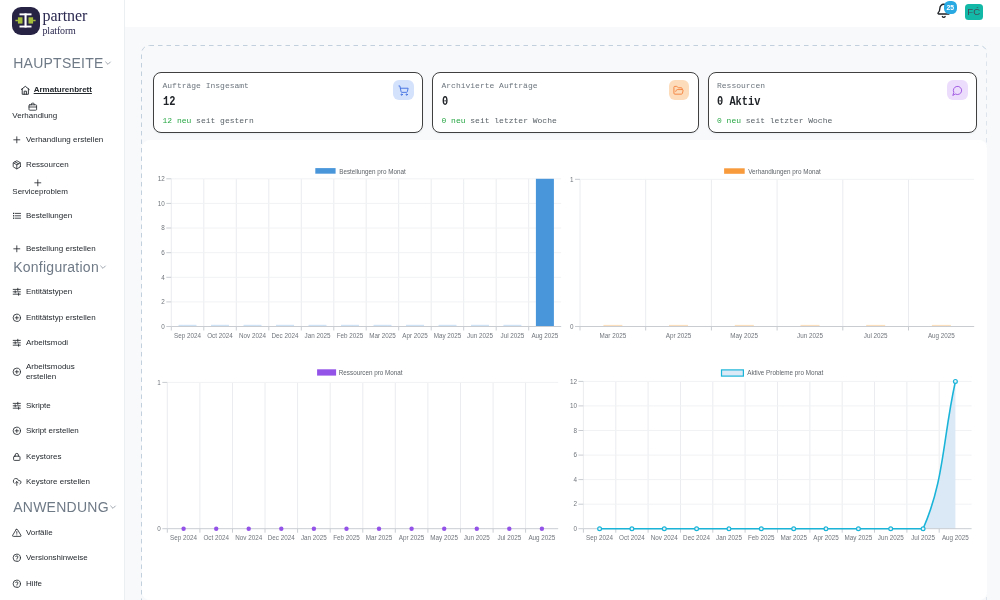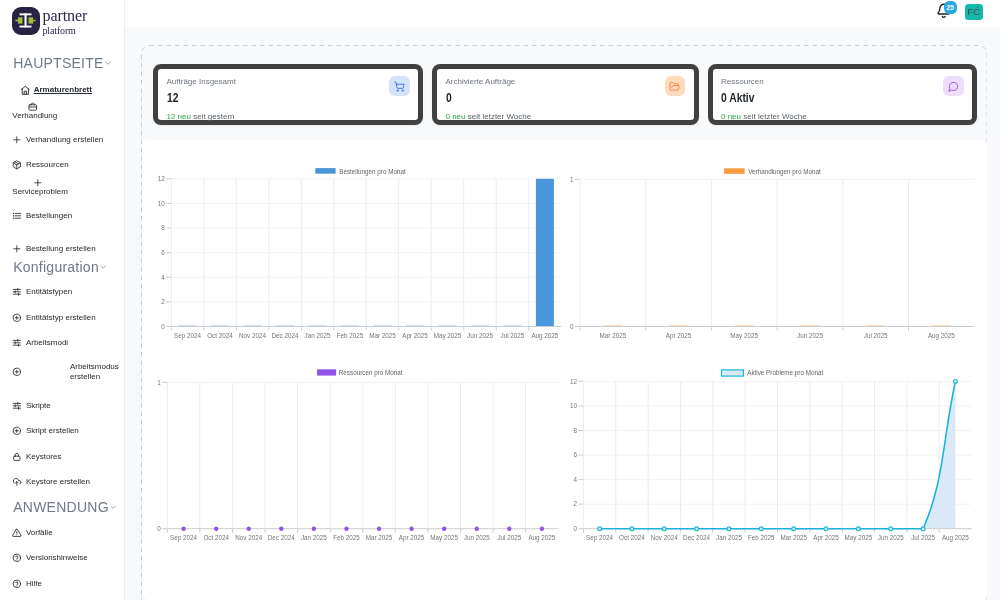--- a/index.html
+++ b/index.html
@@ -21,22 +21,22 @@
 .nav-h { position:absolute; left:13.2px; width:94px; height:12px; color:#6f7a87; font-size:14px;
   letter-spacing:.25px; display:flex; align-items:center; justify-content:flex-start; }
 .nav-h span { white-space:nowrap; }
 .chev { width:8px; height:8px; flex:none; }
 .nav-i { position:absolute; left:12.3px; height:25px; display:flex; align-items:center;
   color:#24292e; font-size:8px; line-height:1.18; }
 .nav-i.act { font-weight:bold;text-decoration:underline; }
 .nav-i.act .nicon { width:10.6px; height:10.6px; margin-right:3.4px; }
 .nav-i span { white-space:nowrap; }
 .nicon { width:9.6px; height:9.6px; margin-right:4px; flex:none; }
-.card { position:absolute; top:64px; height:60.5px; background:#fff; border:5px solid #404040;
-  border-radius:8px; box-shadow:0 1px 2px rgba(20,30,50,.05); padding:8px 8.5px; }
+.card { position:absolute; top:72px; height:60.5px; background:#fff; border:1px solid #404040;
+  border-radius:8px; box-shadow:0 1px 2px rgba(20,30,50,.05); padding:8px 8.5px;font-family:Liberation Mono, monospace; }
 .clabel { color:#6c757d; font-size:8px; line-height:9px; }
 .cvalue { color:#212529; font-size:12.6px; font-weight:600; line-height:14.4px; margin-top:5px; transform:scaleX(.82); transform-origin:0 50%; }
 .cfoot { color:#5a6268; font-size:8px; line-height:9.2px; margin-top:6.5px; }
 .grn { color:#28a745; }
 .cicon { position:absolute; right:8.5px; top:7px; width:20.5px; height:20px; border-radius:6px; }
 .cicon svg { width:11px; height:11px; margin:4.5px 4.75px; }
 </style></head>
 <body>
 <div class="mainbg"></div>
 <div class="sideborder"></div>
@@ -138,21 +138,21 @@
     </svg>
     <span>Entitätstyp erstellen</span>
   </div>
 <div class="nav-i" style="top:330.5px;">
     <svg class="nicon" viewBox="0 0 24 24" fill="none" stroke="currentColor" stroke-width="2.1" stroke-linecap="round" stroke-linejoin="round">
       <path d="M3 6h18M3 12h18M3 18h18"></path>
       <path d="M14.5 3.2v5.6M8 9.2v5.6M16.5 15.2v5.6"></path>
     </svg>
     <span>Arbeitsmodi</span>
   </div>
-<div class="nav-i" style="top:359.2px;gap:44px;">
+<div class="nav-i" style="top:359.2px;">
     <svg class="nicon" viewBox="0 0 24 24" fill="none" stroke="currentColor" stroke-width="2.1" stroke-linecap="round" stroke-linejoin="round">
       <circle cx="12" cy="12" r="9.2"></circle>
       <path d="M12 8v8M8 12h8"></path>
     </svg>
     <span>Arbeitsmodus<br>erstellen</span>
   </div>
 <div class="nav-i" style="top:393.0px;">
     <svg class="nicon" viewBox="0 0 24 24" fill="none" stroke="currentColor" stroke-width="2.1" stroke-linecap="round" stroke-linejoin="round">
       <path d="M3 6h18M3 12h18M3 18h18"></path>
       <path d="M14.5 3.2v5.6M8 9.2v5.6M16.5 15.2v5.6"></path>

